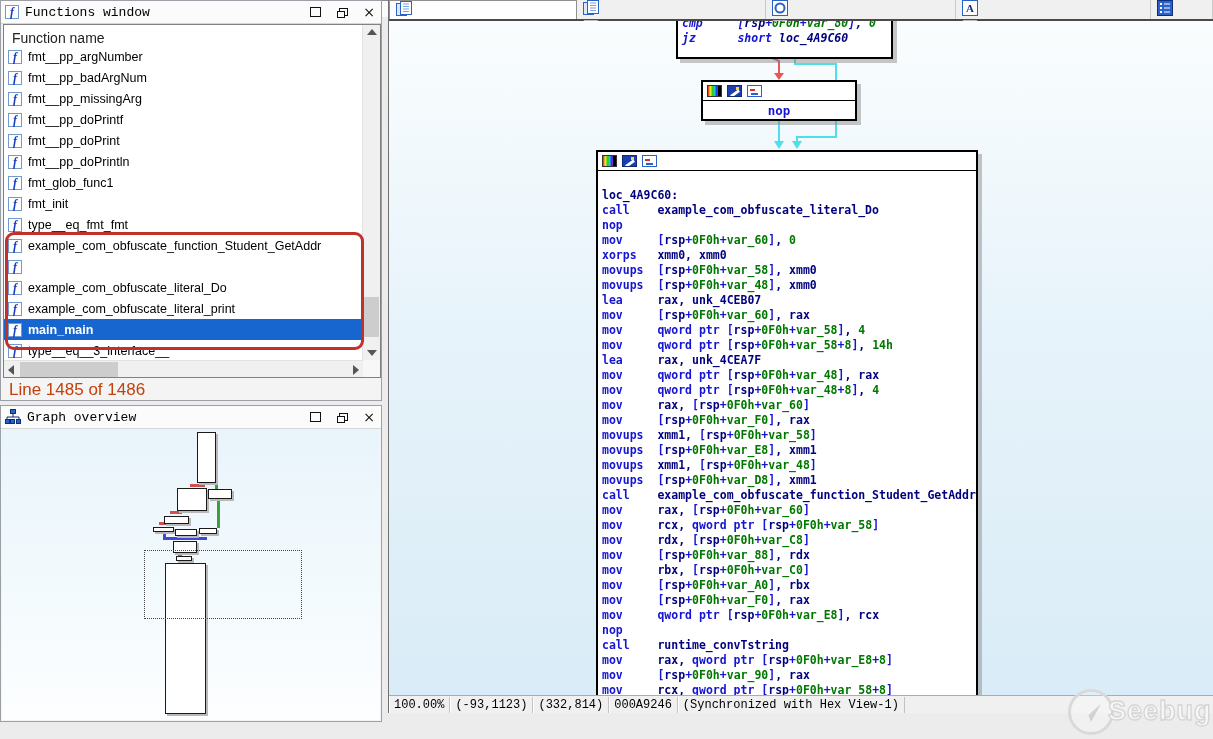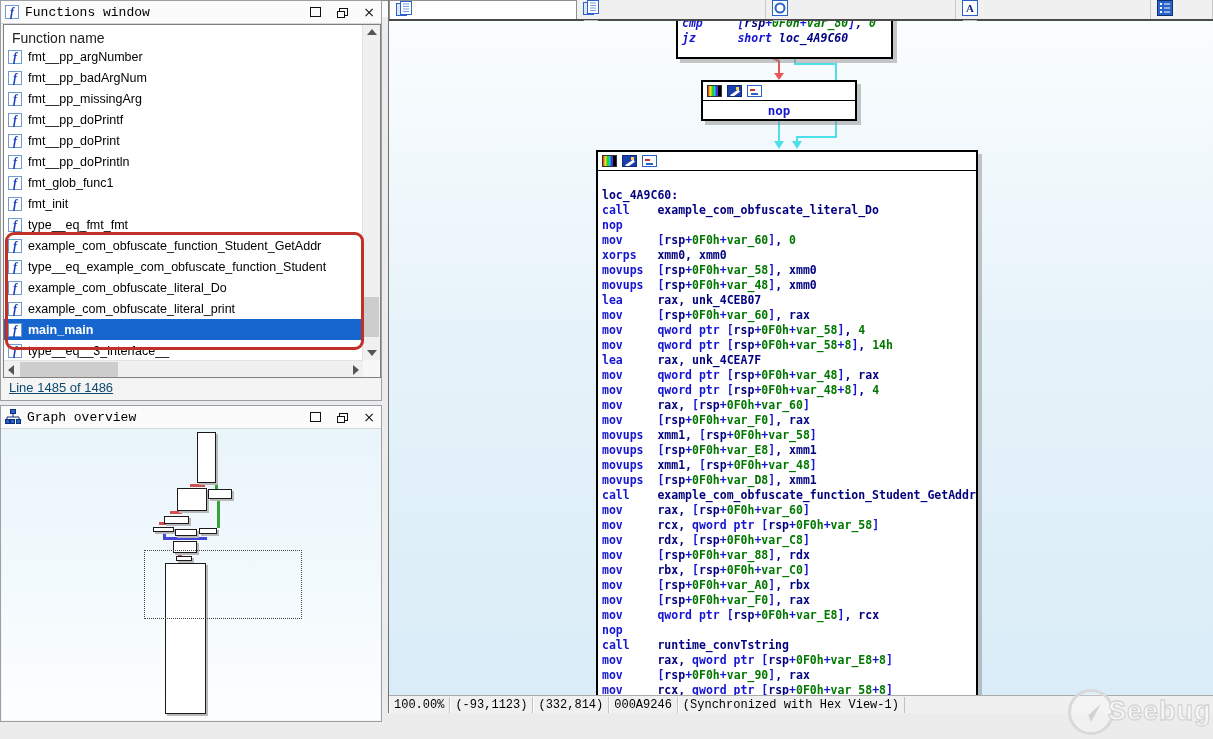--- a/index.html
+++ b/index.html
@@ -37,21 +37,21 @@
   
   .vscroll{position:absolute;right:0;top:0;width:17px;height:335px;background:#f0f0f0;border-left:1px solid #e2e2e2;}
   .vscroll .arrow-up{position:absolute;top:4px;left:4px;width:0;height:0;border-left:5px solid transparent;border-right:5px solid transparent;border-bottom:6px solid #555;}
   .vscroll .thumb{position:absolute;left:1px;top:272px;width:15px;height:40px;background:#cdcdcd;}
   .vscroll .arrow-down{position:absolute;bottom:4px;left:4px;width:0;height:0;border-left:5px solid transparent;border-right:5px solid transparent;border-top:6px solid #555;}
   .hscroll{position:absolute;left:0;top:335px;width:359px;height:17px;background:#f0f0f0;border-top:1px solid #e2e2e2;}
   .hscroll .arrow-left{position:absolute;left:4px;top:4px;width:0;height:0;border-top:5px solid transparent;border-bottom:5px solid transparent;border-right:6px solid #555;}
   .hscroll .thumb{position:absolute;left:16px;top:1px;width:98px;height:15px;background:#cdcdcd;}
   .hscroll .arrow-right{position:absolute;right:4px;top:4px;width:0;height:0;border-top:5px solid transparent;border-bottom:5px solid transparent;border-left:6px solid #555;}
   .scroll-corner{position:absolute;right:0;top:335px;width:17px;height:17px;background:#f7f7f7;}
-  .fn-status{position:absolute;left:8px;top:379px;font-size:13px;color:#0c4a6e;text-decoration:underline;}
+  .fn-status{position:absolute;left:8px;top:379px;font-size:17px;color:#c2410c;}
 
   
   #overview-panel{left:0;top:405px;width:382px;height:317px;}
   .overview-canvas{position:absolute;left:1px;top:23px;right:1px;bottom:1px;
       background:linear-gradient(180deg,#e9f4fb 0%,#f3fafd 55%,#fdfeff 100%);overflow:hidden;}
   .mini-box{position:absolute;background:#fff;border:1px solid #1a1a1a;box-shadow:2px 2px 0 #b9b9b9;box-sizing:border-box;}
   .mini-edge{position:absolute;}
   .mini-viewport{position:absolute;border:1px dotted #444;box-sizing:border-box;}
 
   
@@ -171,21 +171,20 @@
           <div class="fn-row">
             <span class="icon-f">f</span>
             <span>type__eq_fmt_fmt</span>
           </div>
           <div class="fn-row">
             <span class="icon-f">f</span>
             <span>example_com_obfuscate_function_Student_GetAddr</span>
           </div>
           <div class="fn-row">
             <span class="icon-f">f</span>
-            <span>type__eq_example_com_obfuscate_function_Student</span>
           </div>
           <div class="fn-row">
             <span class="icon-f">f</span>
             <span>example_com_obfuscate_literal_Do</span>
           </div>
           <div class="fn-row">
             <span class="icon-f">f</span>
             <span>example_com_obfuscate_literal_print</span>
           </div>
           <div class="fn-row selected">

